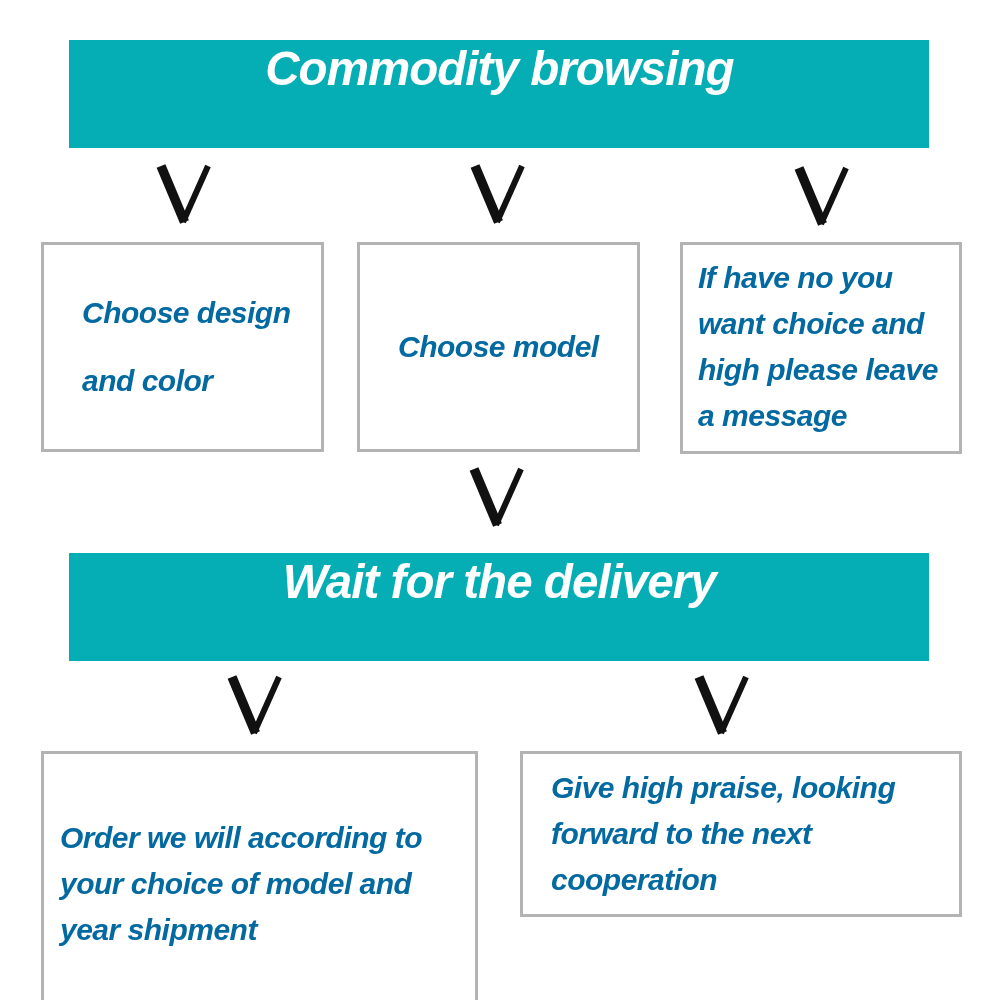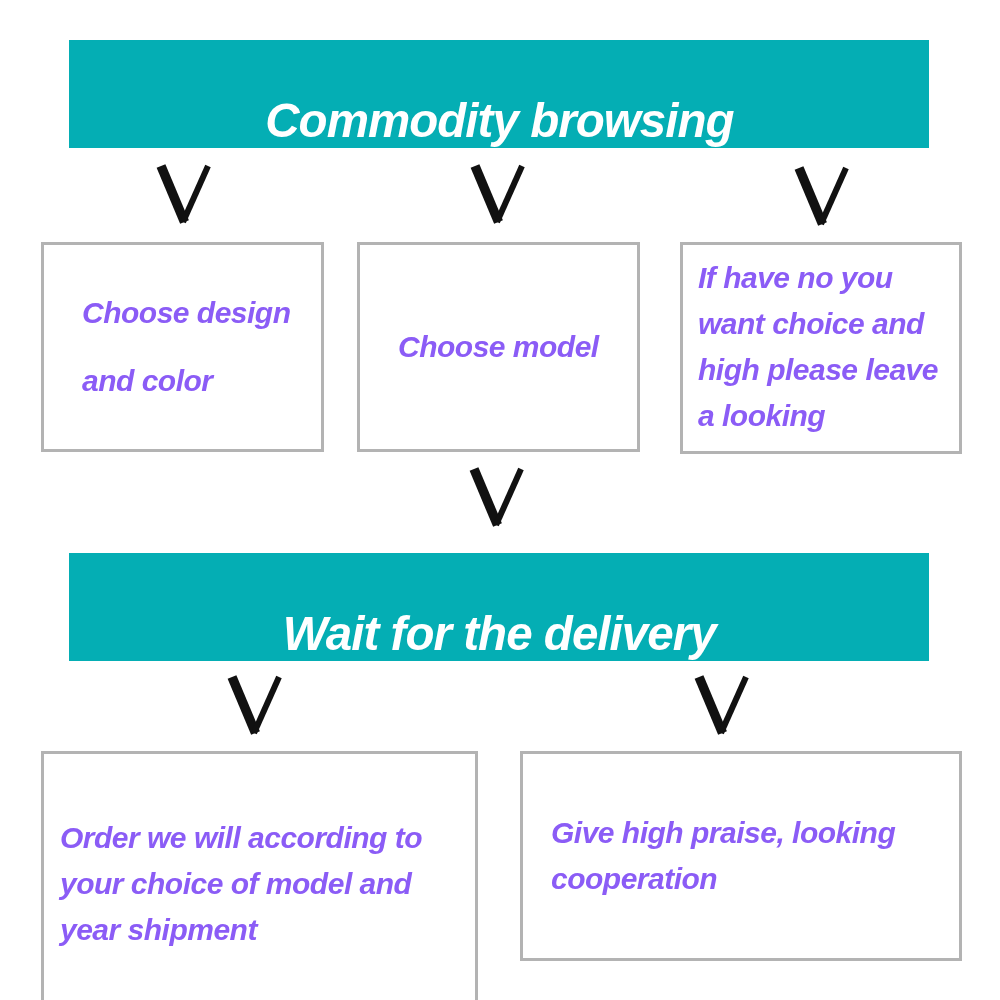--- a/index.html
+++ b/index.html
@@ -7,54 +7,54 @@
     position:relative;
     width:1000px;height:1000px;
     background:#ffffff;
     font-family:"Liberation Sans", sans-serif;
     overflow:hidden;
   }
   .banner{
     position:absolute;
     left:69px;width:860px;height:108px;
     background:#04aeb4;
-    display:flex;align-items:flex-end;justify-content:center;
+    display:flex;align-items:flex-start;justify-content:center;
   }
   .banner-text{
     color:#ffffff;
     font-size:49px;
     font-weight:bold;
     font-style:italic;
     letter-spacing:-1px;
     transform:scaleX(.97);
     white-space:nowrap;
   }
   #banner-1{top:40px;}
   #banner-2{top:553px;}
   .box{
     position:absolute;
     background:#ffffff;
     border:3px solid #b3b3b3;
     box-sizing:border-box;
     display:flex;flex-direction:column;justify-content:center;
   }
   .box .line{
-    color:#8b5cf6;
+    color:#0369a1;
     font-size:30px;
     font-weight:bold;
     font-style:italic;
     line-height:46px;
     letter-spacing:-0.5px;
     white-space:nowrap;
   }
   #box-choose-design{left:41px;top:242px;width:283px;height:210px;padding-left:38px;gap:22px;}
   #box-choose-model{left:357px;top:242px;width:283px;height:210px;padding-left:38px;}
   #box-leave-message{left:680px;top:242px;width:282px;height:212px;padding-left:15px;justify-content:flex-start;padding-top:10px;}
   #box-order-shipment{left:41px;top:751px;width:437px;height:266px;padding-left:16px;}
-  #box-give-praise{left:520px;top:751px;width:442px;height:210px;padding-left:28px;justify-content:center;}
+  #box-give-praise{left:520px;top:751px;width:442px;height:166px;padding-left:28px;justify-content:center;}
   .arrow{
     position:absolute;
     width:56px;height:62px;
   }
   #arrow-1{left:156px;top:163px;}
   #arrow-2{left:470px;top:163px;}
   #arrow-3{left:794px;top:165px;}
   #arrow-mid{left:469px;top:466px;}
   #arrow-4{left:227px;top:674px;}
   #arrow-5{left:694px;top:674px;}
@@ -87,21 +87,21 @@
   </div>
 
   <div class="box" id="box-choose-model">
     <div class="line">Choose model</div>
   </div>
 
   <div class="box" id="box-leave-message">
     <div class="line">If have no you</div>
     <div class="line">want choice and</div>
     <div class="line">high please leave</div>
-    <div class="line">a looking</div>
+    <div class="line">a message</div>
   </div>
 
   <svg class="arrow" id="arrow-mid" viewBox="0 0 56 62">
     <line x1="5" y1="3" x2="28.5" y2="59" stroke="#111111" stroke-width="9.5"></line>
     <line x1="52" y1="3" x2="27" y2="59" stroke="#111111" stroke-width="6"></line>
   </svg>
 
   <div class="banner" id="banner-2">
     <span class="banner-text">Wait for the delivery</span>
   </div>
@@ -116,16 +116,17 @@
   </svg>
 
   <div class="box" id="box-order-shipment">
     <div class="line">Order we will according to</div>
     <div class="line">your choice of model and</div>
     <div class="line">year shipment</div>
   </div>
 
   <div class="box" id="box-give-praise">
     <div class="line">Give high praise, looking</div>
+    <div class="line">forward to the next</div>
     <div class="line">cooperation</div>
   </div>
 
 </div>
 
 </body></html>

